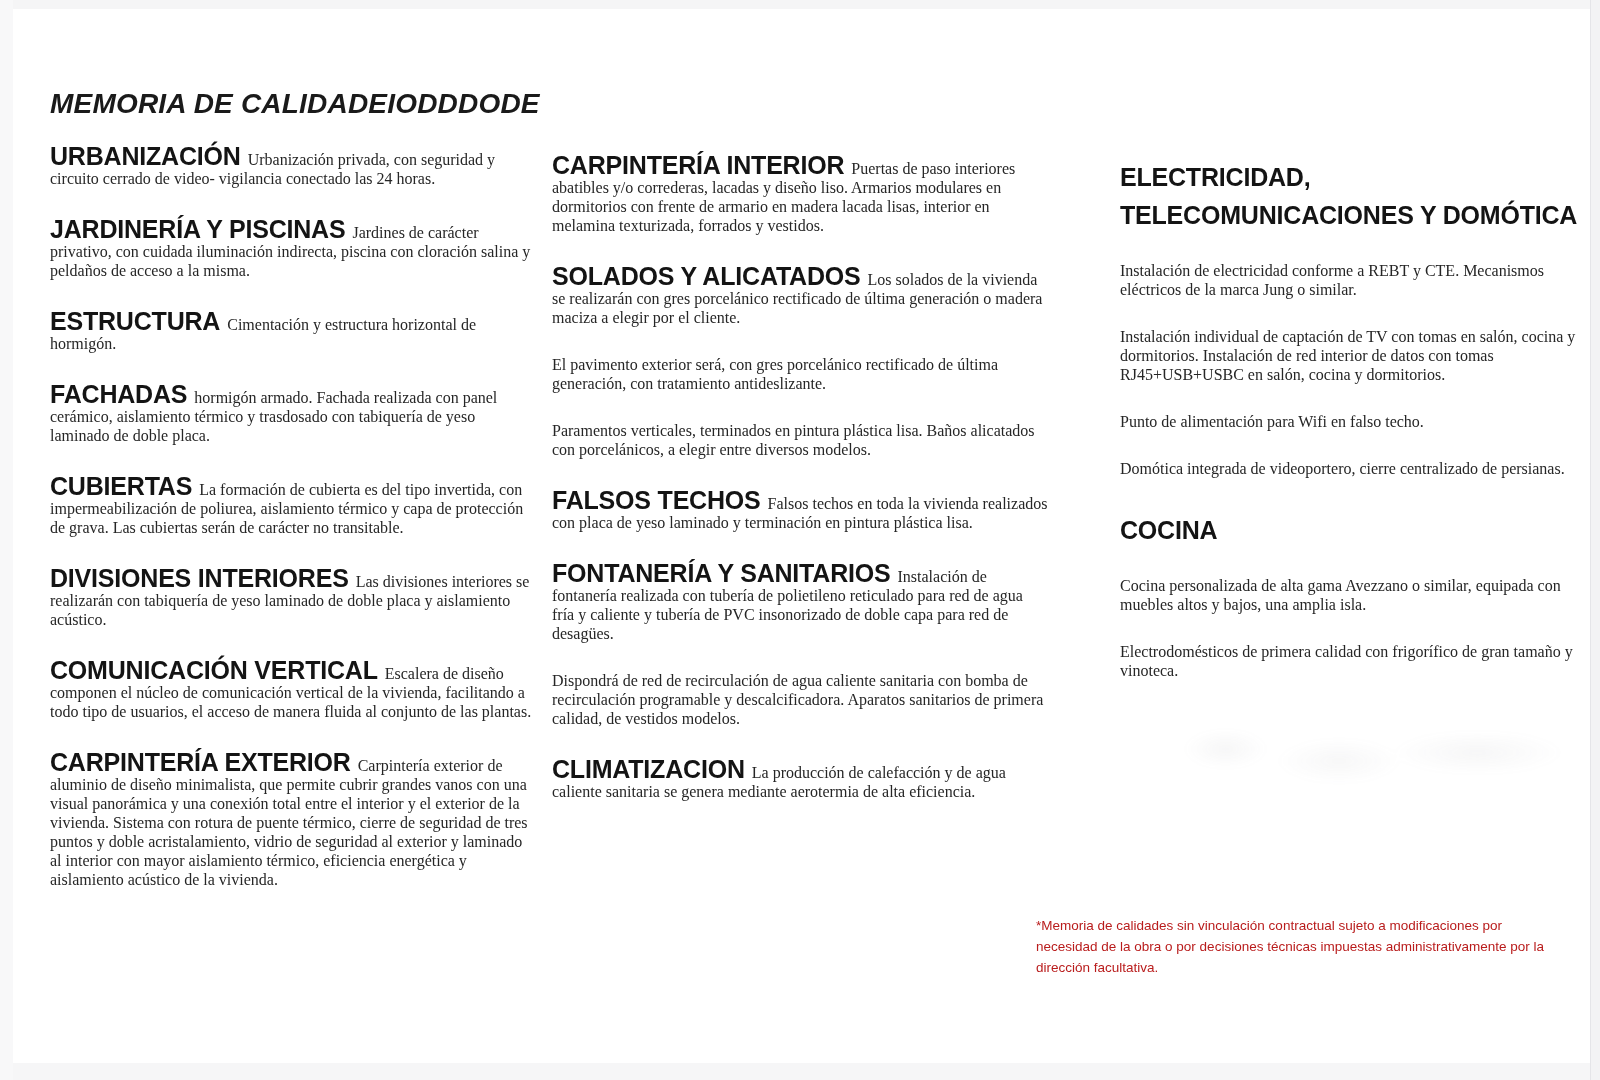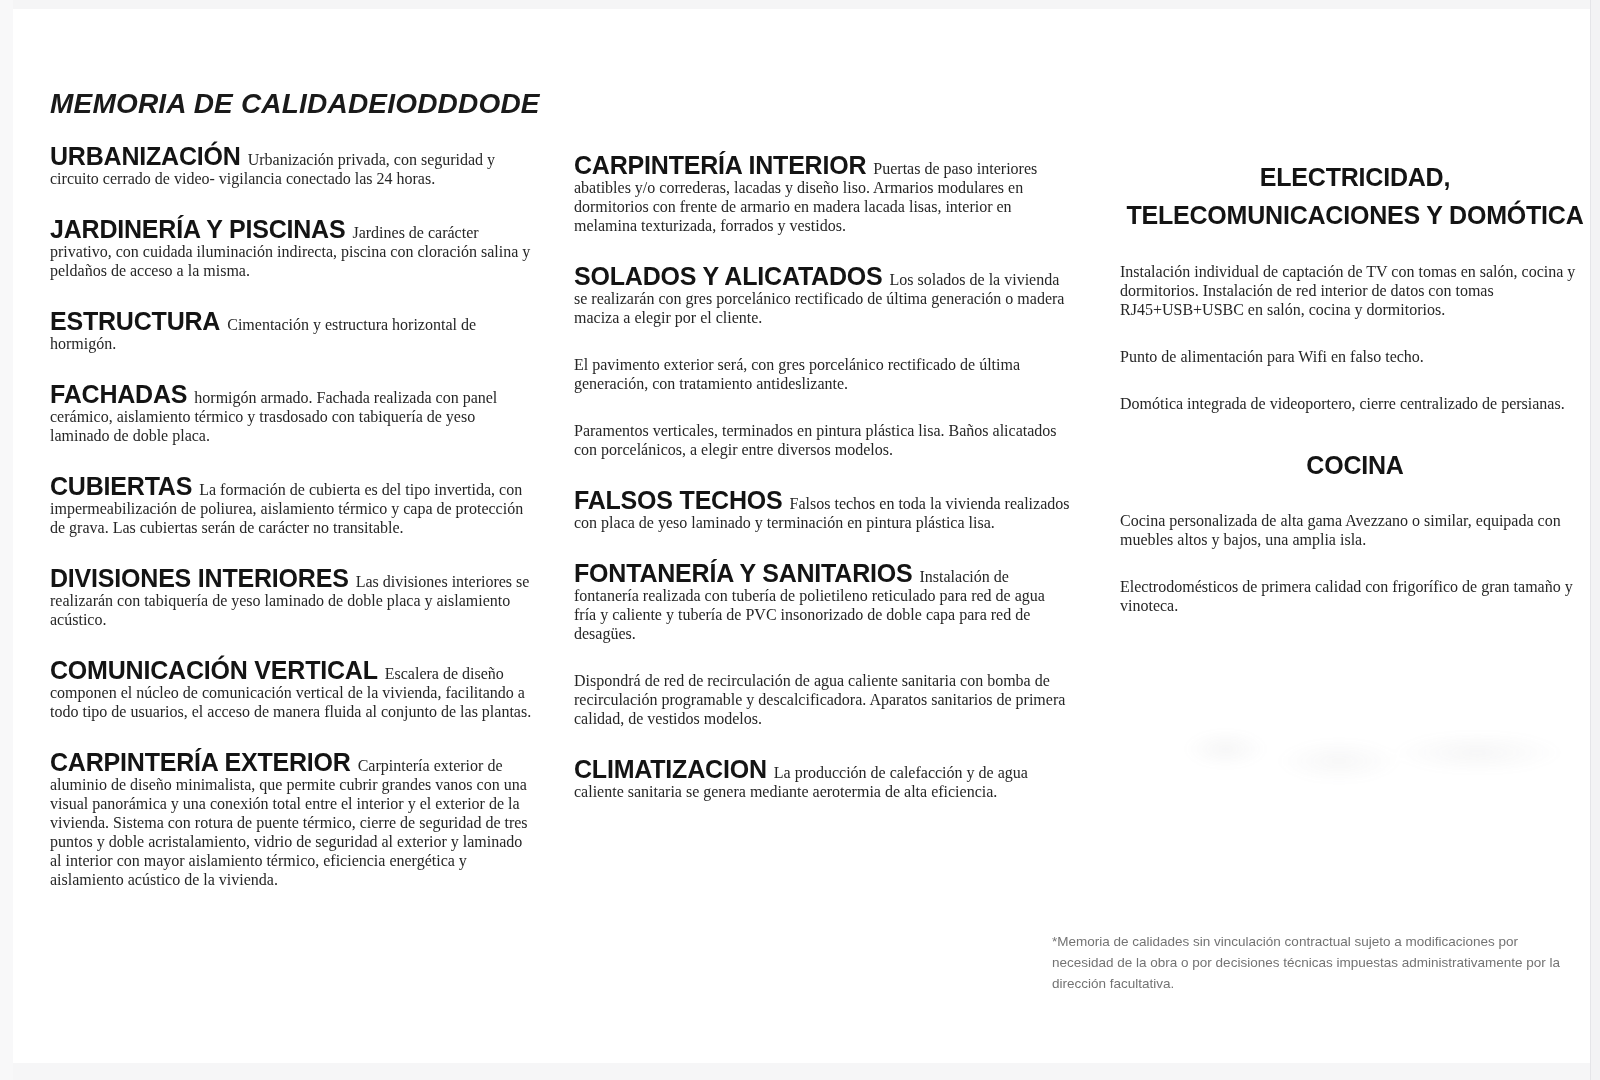--- a/index.html
+++ b/index.html
@@ -20,52 +20,51 @@
     position: absolute; left: 50px; top: 88px; margin: 0;
     font-family: "Liberation Sans", sans-serif;
     font-style: italic; font-weight: 700;
     font-size: 28px; letter-spacing: 0.2px;
     color: #1a1a1a;
     white-space: nowrap;
   }
 
   .col { position: absolute; font-size: 16px; line-height: 19px; }
   .col1 { left: 50px;   top: 147px; width: 482px; }
-  .col2 { left: 552px;  top: 156px; width: 496px; margin-left: 22px; }
+  .col2 { left: 552px;  top: 156px; width: 496px; }
   .col3 { left: 1120px; top: 158px; width: 470px; }
 
   .sec { margin: 0 0 32px 0; }
   .sec p { margin: 0; }
   .h {
     font-family: "Liberation Sans", sans-serif;
     font-weight: 700;
     font-size: 25px;
     letter-spacing: -0.2px;
     color: #141414;
     padding-right: 3px;
   }
   .para { margin: 28px 0 0 0 !important; }
 
   .col3 .h-block {
     display: block;
     white-space: pre-line;
     line-height: 38px;
     margin: 0 0 27px 0;
     padding-right: 0;
-    text-align: center;
   }
   .col3 .sec { margin-bottom: 33px; }
   .col3 .para { margin-top: 28px !important; }
 
   .footnote {
     position: absolute; left: 1036px; top: 916px; width: 516px;
-    margin: 16px;
+    margin: 0;
     font-family: "Liberation Sans", sans-serif;
     font-size: 13.5px; line-height: 1.55;
-    color: #737373;
+    color: #b91c1c;
   }
 
   .watermark {
     position: absolute; left: 1150px; top: 695px; width: 420px; height: 120px;
     background:
       radial-gradient(60px 28px at 18% 45%, rgba(110,110,118,0.06), rgba(110,110,118,0) 70%),
       radial-gradient(90px 32px at 45% 55%, rgba(110,110,118,0.055), rgba(110,110,118,0) 70%),
       radial-gradient(120px 30px at 78% 48%, rgba(110,110,118,0.06), rgba(110,110,118,0) 72%);
     filter: blur(3px);
     pointer-events: none;
@@ -167,20 +166,21 @@
         <span class="h">CLIMATIZACION</span>
         <span class="lead">La producción de calefacción y de agua caliente sanitaria se genera mediante aerotermia de alta eficiencia.</span>
       </p>
     </div>
   </div>
 
   <div class="col col3">
     <div class="sec">
       <span class="h h-block">ELECTRICIDAD,
 TELECOMUNICACIONES Y DOMÓTICA</span>
+      <p>Instalación de electricidad conforme a REBT y CTE. Mecanismos eléctricos de la marca Jung o similar.</p>
       <p class="para">Instalación individual de captación de TV con tomas en salón, cocina y dormitorios. Instalación de red interior de datos con tomas RJ45+USB+USBC en salón, cocina y dormitorios.</p>
       <p class="para">Punto de alimentación para Wifi en falso techo.</p>
       <p class="para">Domótica integrada de videoportero, cierre centralizado de persianas.</p>
     </div>
     <div class="sec">
       <span class="h h-block">COCINA</span>
       <p>Cocina personalizada de alta gama Avezzano o similar, equipada con muebles altos y bajos, una amplia isla.</p>
       <p class="para">Electrodomésticos de primera calidad con frigorífico de gran tamaño y vinoteca.</p>
     </div>
   </div>

